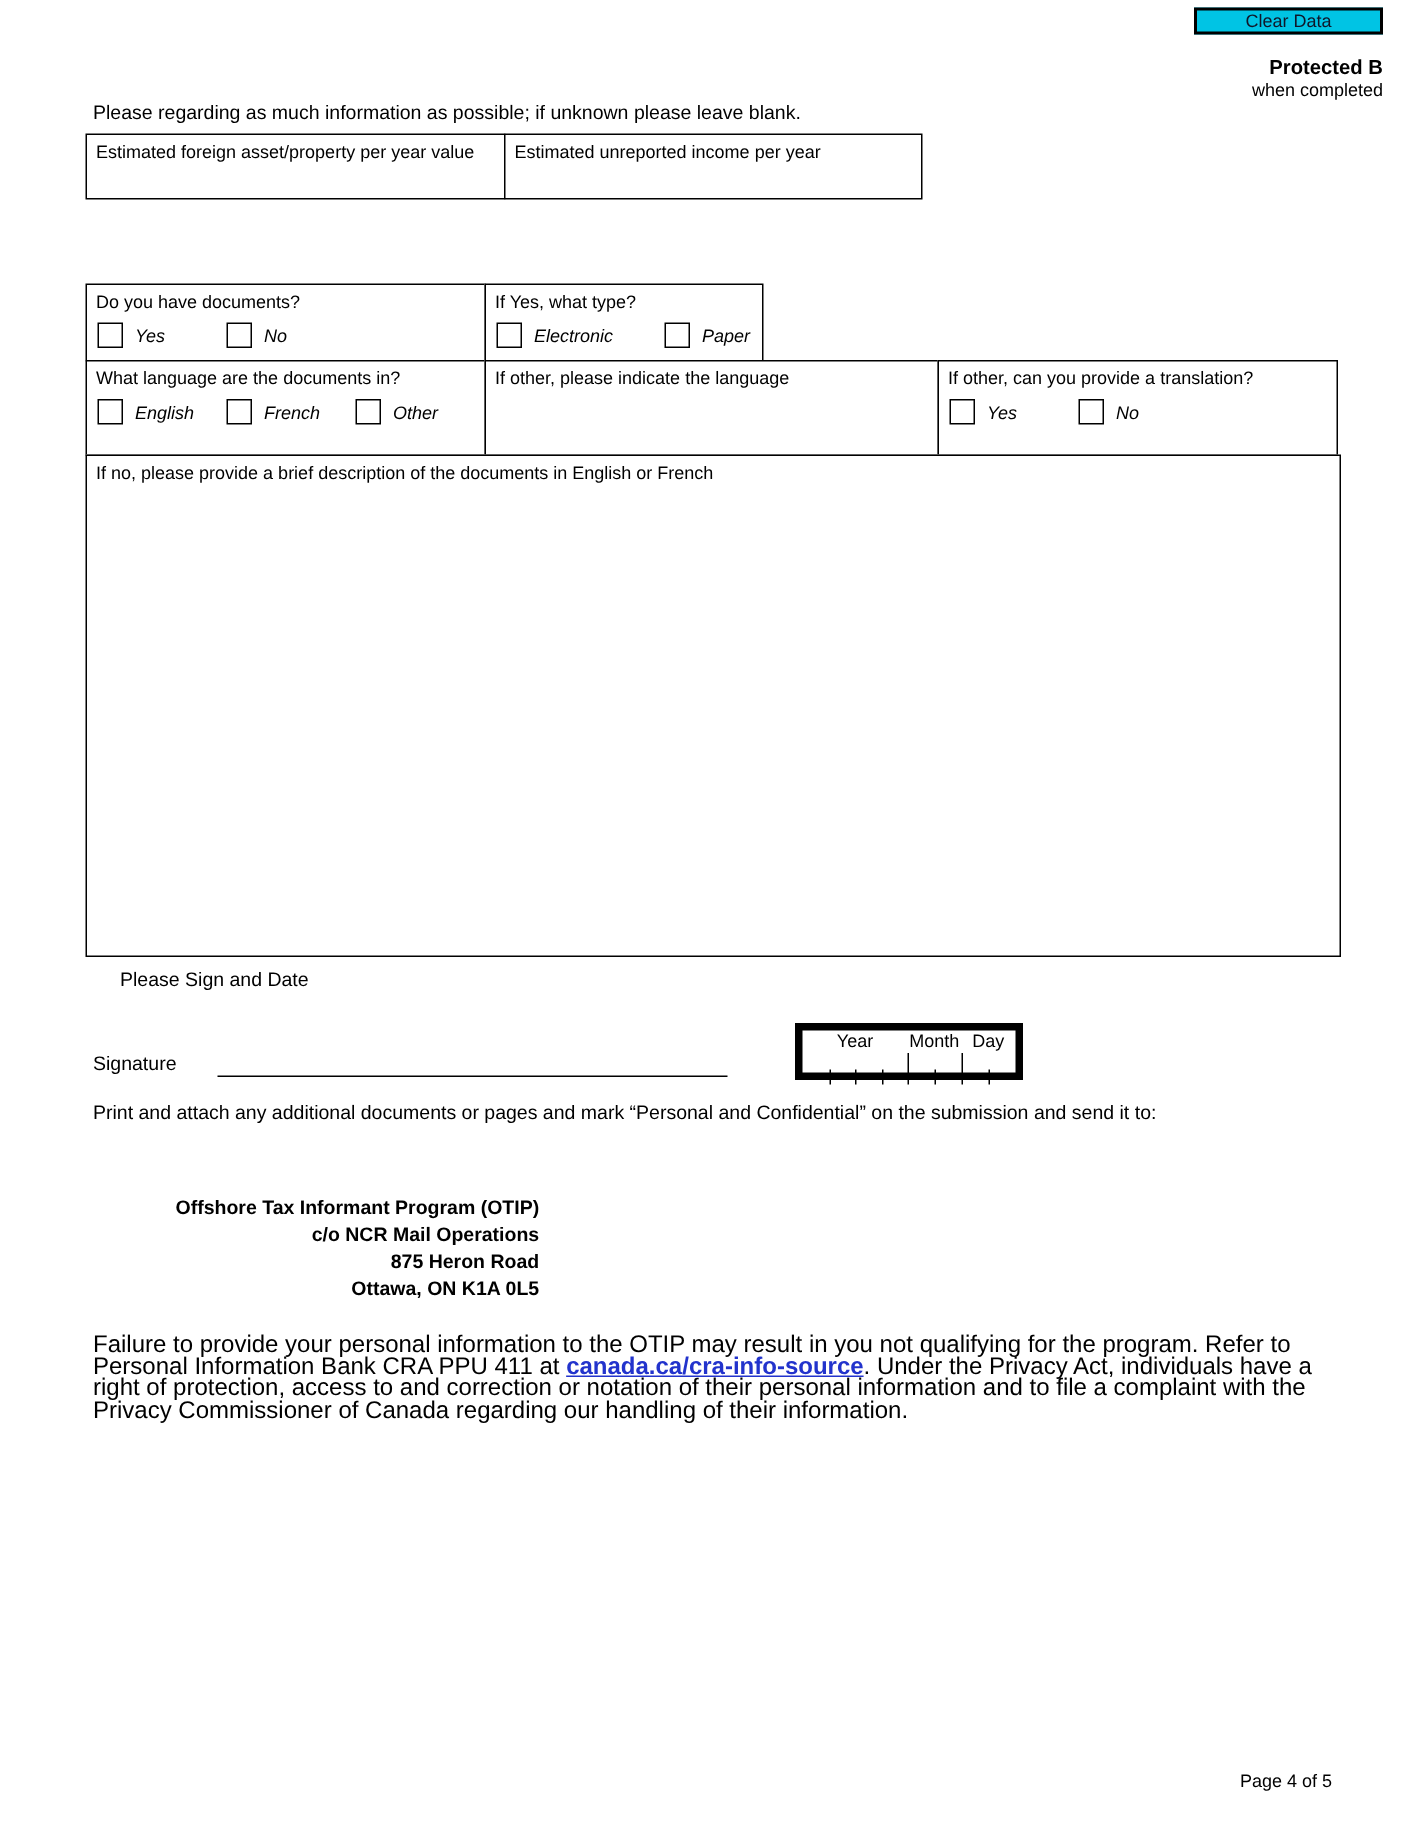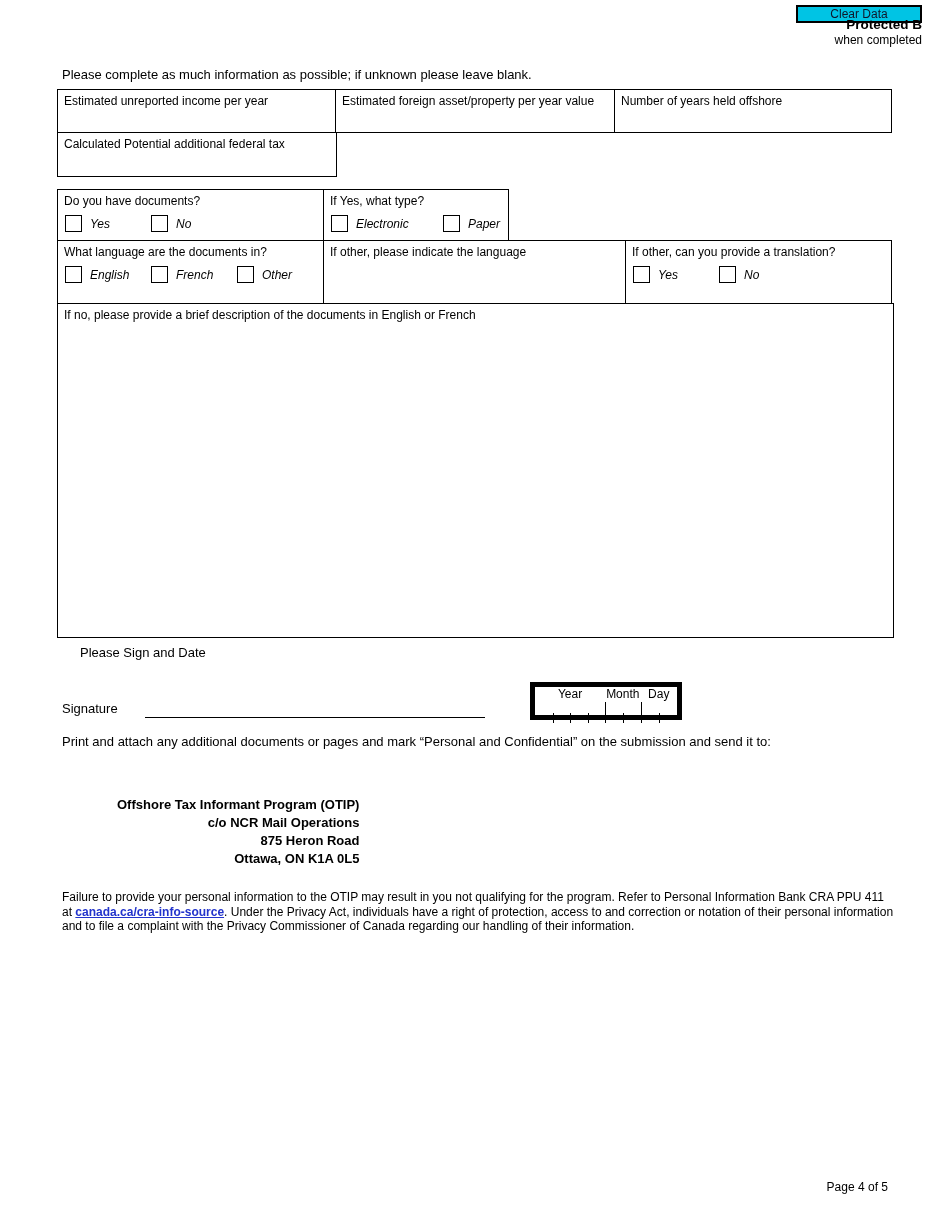--- a/index.html
+++ b/index.html
@@ -8,21 +8,21 @@
     position:relative; width:950px; height:1230px; background:#fff;
     font-family:"Liberation Sans","DejaVu Sans",sans-serif; color:#000;
     overflow:hidden;
   }
   
   .clear-btn {
     position:absolute; top:5px; right:28px; width:126px; height:18px;
     background:#00c4e4; border:2px solid #000; font-family:inherit;
     font-size:12px; line-height:13px; text-align:center; color:#0f172a; cursor:pointer; padding:0;
   }
-  .protected { position:absolute; top:17px; right:28px; text-align:right; }
+  .protected { position:absolute; top:37px; right:28px; text-align:right; }
   .protected .pb { font-weight:bold; font-size:13.5px; display:block; }
   .protected .wc { font-size:12px; display:block; margin-top:1px; }
   .intro { position:absolute; left:62px; top:67px; font-size:13px; }
   
   .tbl { position:absolute; left:57px; width:837px; }
   .row { display:flex; }
   .cell {
     border:1px solid #000; margin-right:-1px; margin-bottom:-1px;
     padding:4px 6px; font-size:12px; background:#fff; position:relative;
   }
@@ -49,53 +49,45 @@
   .db-sy{width:75px} .db-sm{width:38px} .db-sd{width:39px}
   .db-body { display:flex; height:21px; }
   .db-sec { position:relative; height:21px; }
   .db-sec.sep { border-left:1px solid #000; }
   .tick { position:absolute; bottom:0; width:0; height:10px; border-left:1px solid #000; }
   
   .print-note { position:absolute; left:62px; top:734px; width:832px; font-size:13px; }
   .address { position:absolute; left:117px; top:796px; font-size:13px; font-weight:bold; line-height:18px; }
   .address div { display:block;text-align:right; }
   
-  .privacy { position:absolute; left:62px; top:890px; width:832px; font-size:12px; line-height:14.6px; }
+  .privacy { position:absolute; left:62px; top:890px; width:832px; font-size:16px; line-height:14.6px; }
   .link { color:#2233cc; font-weight:bold; text-decoration:underline; cursor:pointer; }
   
   .pageno { position:absolute; right:62px; top:1180px; font-size:12px; }
 </style>
 </head>
 <body>
 
 <div class="page">
 
   <button class="clear-btn">Clear Data</button>
   <div class="protected">
     <span class="pb">Protected B</span>
     <span class="wc">when completed</span>
   </div>
 
-  <div class="intro">Please complete as much information as possible; if unknown please leave blank.</div>
+  <div class="intro">Please regarding as much information as possible; if unknown please leave blank.</div>
 
   <div class="tbl" style="top:89px">
     <div class="row">
-      <div class="cell w279 h44">
-        <span class="flabel">Estimated unreported income per year</span>
-      </div>
       <div class="cell w280 h44">
         <span class="flabel">Estimated foreign asset/property per year value</span>
       </div>
-      <div class="cell w278 h44">
-        <span class="flabel">Number of years held offshore</span>
-      </div>
-    </div>
-    <div class="row">
-      <div class="cell w280 h45">
-        <span class="flabel">Calculated Potential additional federal tax</span>
+      <div class="cell w279 h44">
+        <span class="flabel">Estimated unreported income per year</span>
       </div>
     </div>
   </div>
 
   <div class="tbl" style="top:189px">
     <div class="row">
       <div class="cell w267 h52">
         <span class="flabel">Do you have documents?</span>
         <div class="cbrow">
           <span class="cbg">

